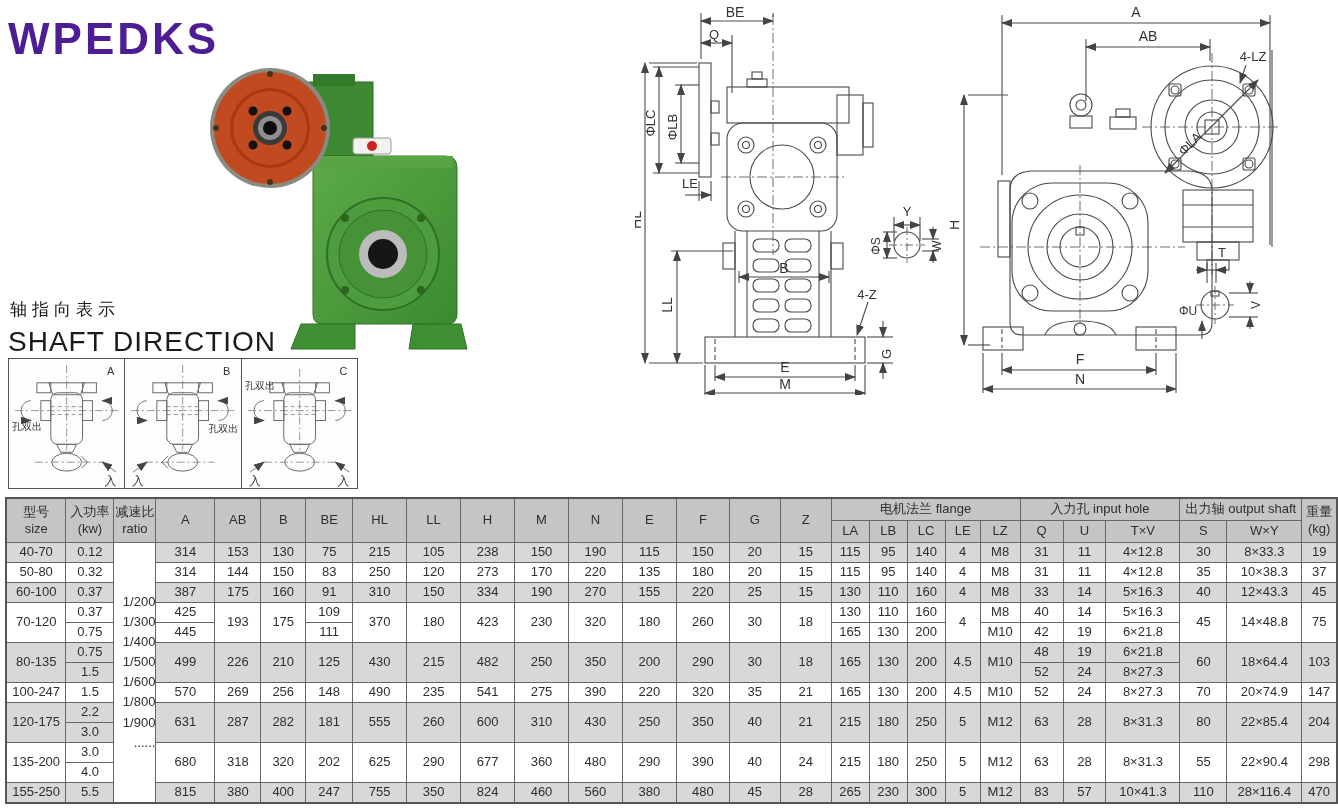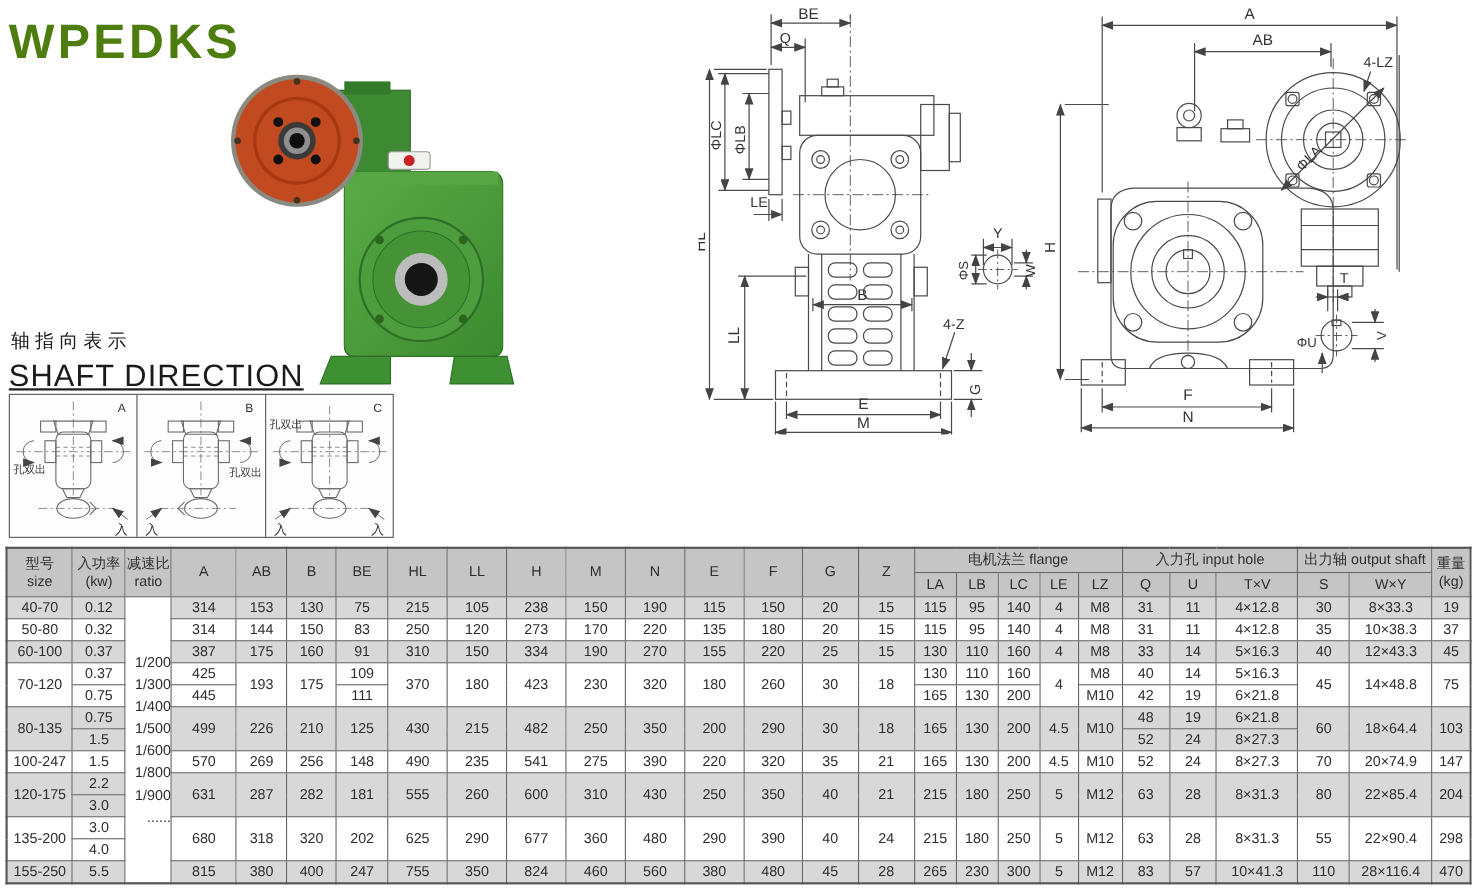--- a/index.html
+++ b/index.html
@@ -1,21 +1,21 @@
 <!DOCTYPE html>
 <html><head>
 <meta charset="utf-8">
 <style>
   html,body{margin:0;padding:0;background:#fff;}
   .page{position:relative;width:1338px;height:810px;background:#ffffff;
         font-family:"Liberation Sans",sans-serif;overflow:hidden;color:#222;}
   .title{position:absolute;left:8px;top:14px;font-size:44px;font-weight:bold;
-         letter-spacing:3px;color:#4d7c0f;}
+         letter-spacing:3px;color:#4c1d95;}
   .zh-label{position:absolute;left:10px;top:298px;font-size:17px;letter-spacing:5px;color:#1a1a1a;}
-  .en-label{position:absolute;left:8px;top:326px;font-size:28px;letter-spacing:1px;color:#1a1a1a;text-decoration:underline;}
+  .en-label{position:absolute;left:8px;top:326px;font-size:28px;letter-spacing:1px;color:#1a1a1a;}
   .photo{position:absolute;left:205px;top:56px;width:265px;height:298px;}
   .front-drawing{position:absolute;left:635px;top:5px;width:320px;height:390px;}
   .side-drawing{position:absolute;left:950px;top:5px;width:388px;height:390px;}
   .panels{position:absolute;left:8px;top:358px;width:350px;height:131px;display:flex;
           border:1px solid #555;box-sizing:border-box;background:#fdfdfd;}
   .panel{flex:1;border-right:1px solid #555;position:relative;}
   .panel:last-child{border-right:none;}
   .panel svg{display:block;width:100%;height:100%;}
   svg text{font-family:"Liberation Sans",sans-serif;fill:#333;}
   .spec{position:absolute;left:5px;top:497px;border-collapse:collapse;table-layout:fixed;

